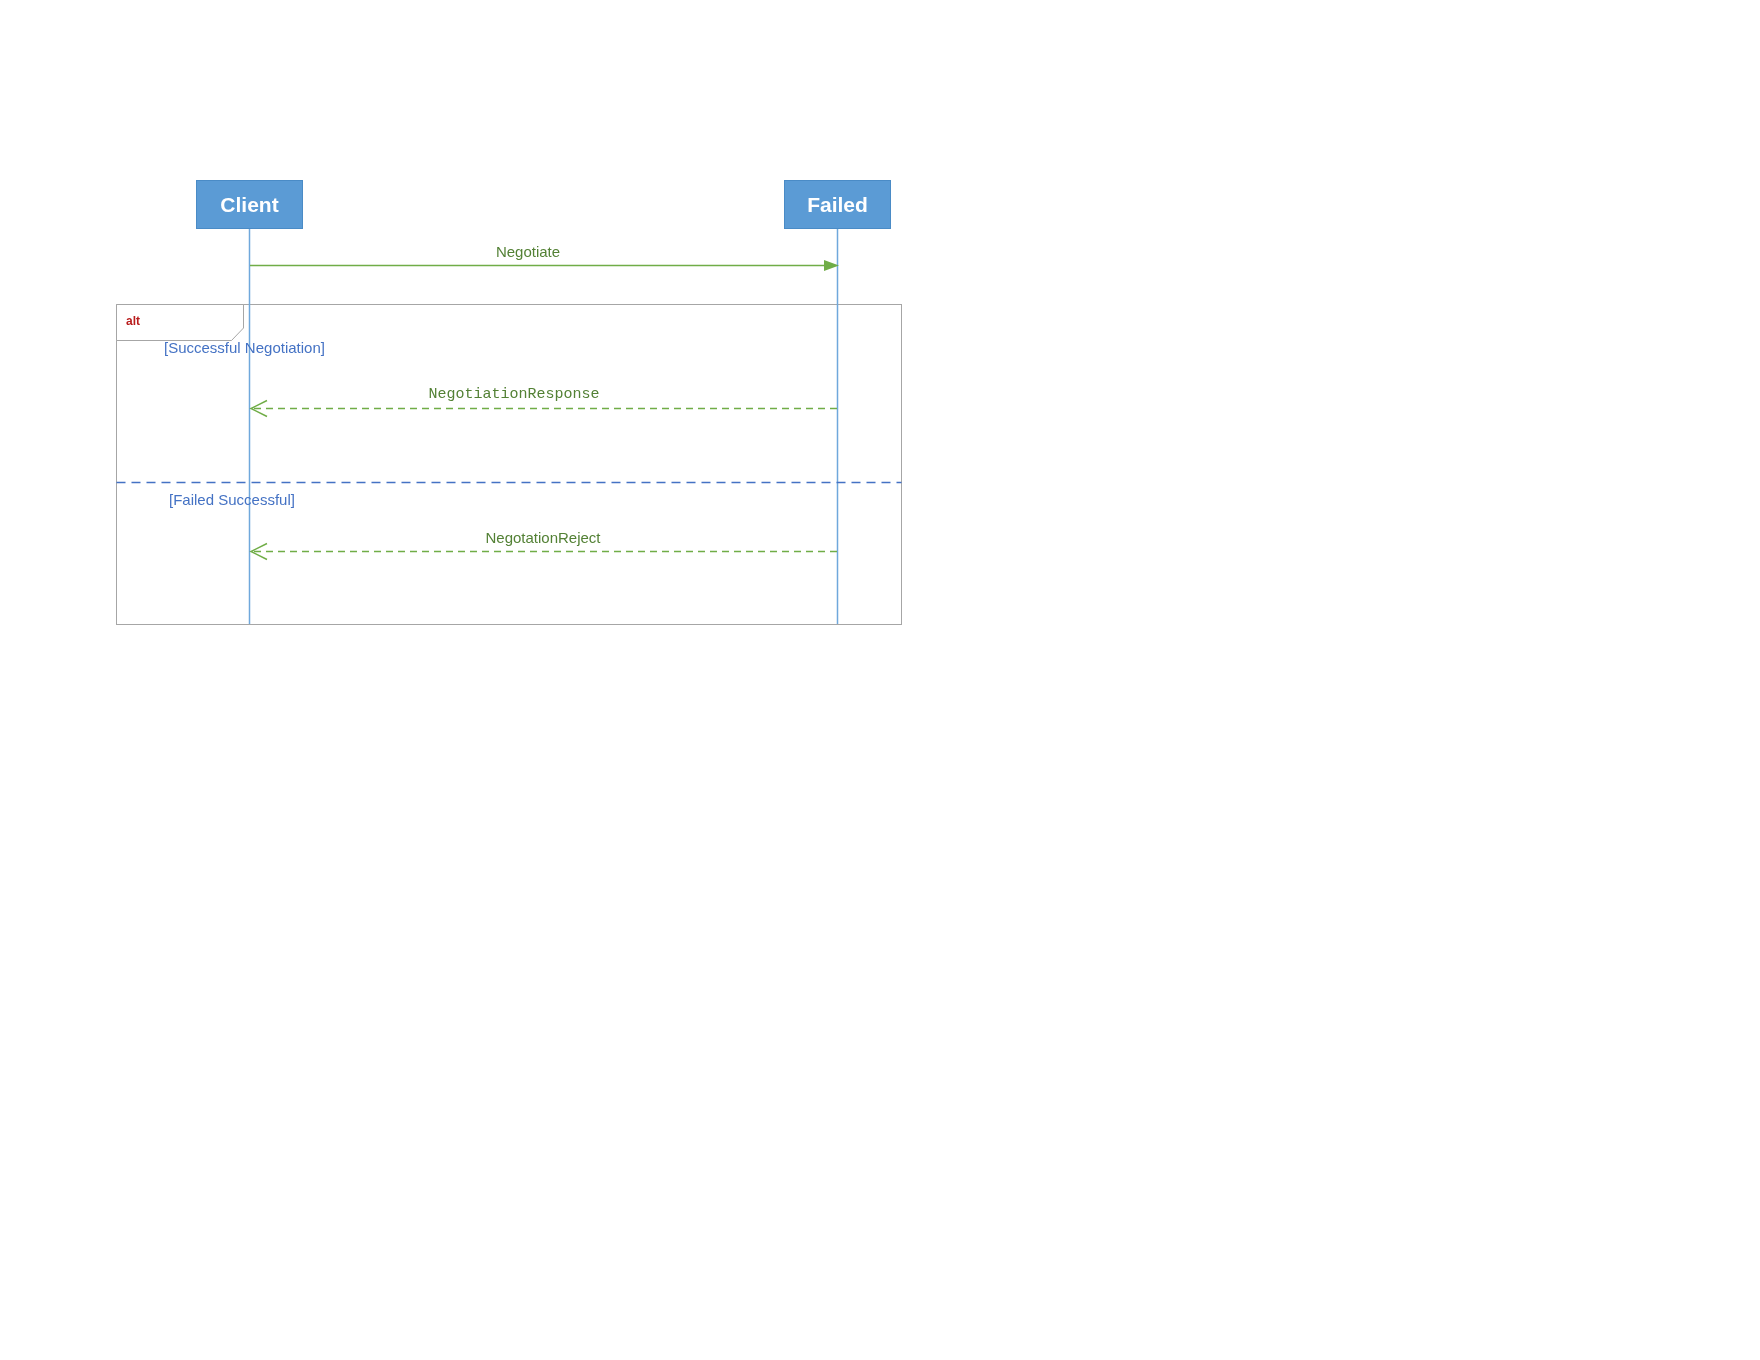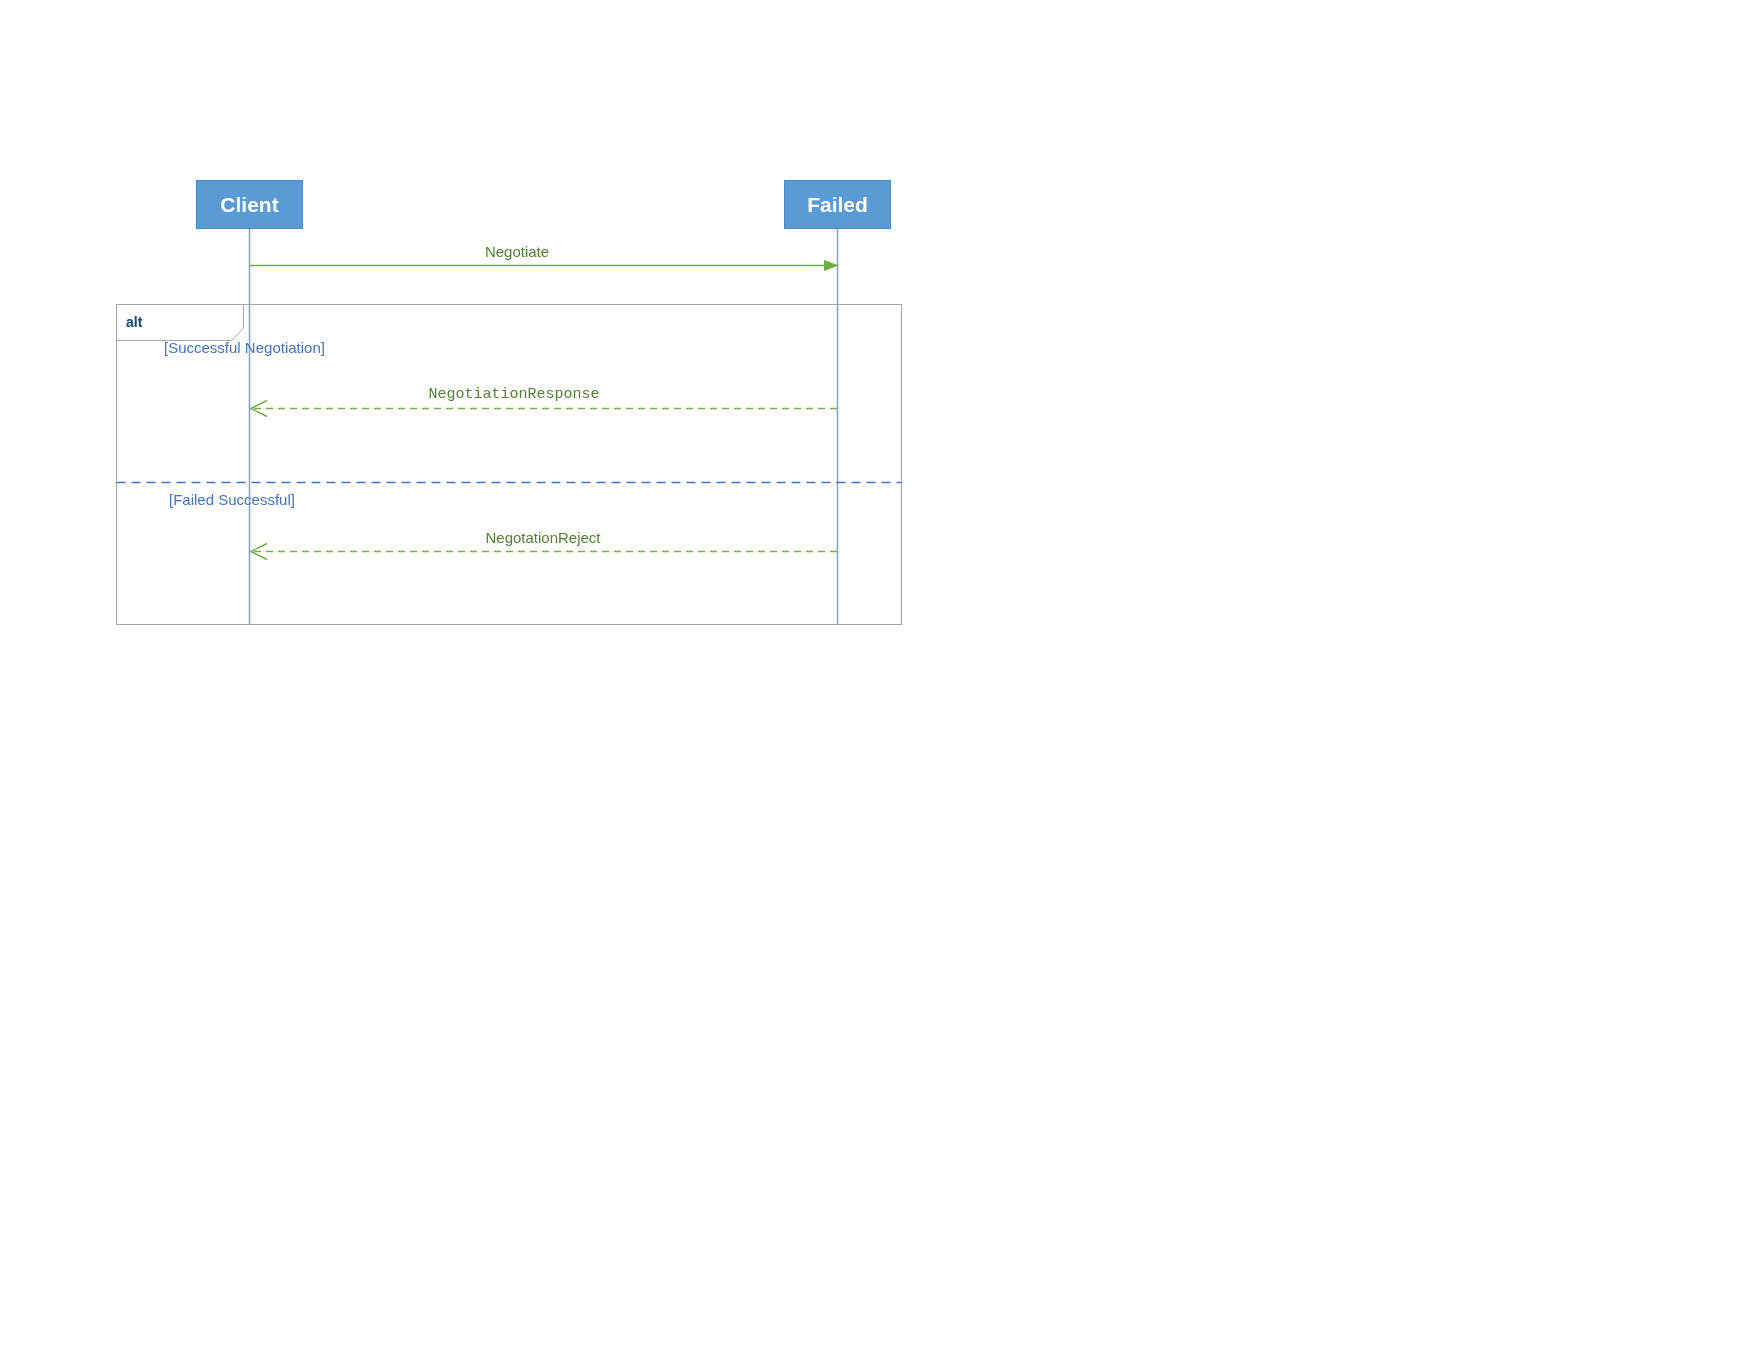--- a/index.html
+++ b/index.html
@@ -44,23 +44,23 @@
   }
   .guard-label {
     position: absolute;
     font-size: 15px;
     color: #4472C4;
     white-space: nowrap;
     padding-left: 46px;
   }
   .alt-label {
     position: absolute;
-    font-size: 14px;
+    font-size: 12px;
     font-weight: bold;
-    color: #0c4a6e;
+    color: #b91c1c;
   }
 </style>
 </head>
 <body>
 
 <div id="canvas">
 
   <svg class="diagram-layer" width="1760" height="1360">
 
     <rect x="116.5" y="267.5" width="785" height="320" fill="none" stroke="#A6A6A6" stroke-width="1"></rect>
@@ -89,17 +89,17 @@
   </svg>
 
   <div class="actor-box" style="left:196px; top:143px;">Client</div>
   <div class="actor-box" style="left:784px; top:143px;">Failed</div>
 
   <div class="alt-label" style="left:126px; top:277px;">alt</div>
 
   <div class="guard-label" style="left:118px; top:302px;">[Successful Negotiation]</div>
   <div class="guard-label" style="left:123px; top:454px;">[Failed Successful]</div>
 
-  <div class="msg-label" style="left:517px; top:206px;">Negotiate</div>
+  <div class="msg-label" style="left:528px; top:206px;">Negotiate</div>
   <div class="msg-label" style="left:514px; top:349px;font-family:Liberation Mono, monospace;">NegotiationResponse</div>
   <div class="msg-label" style="left:543px; top:492px;">NegotationReject</div>
 
 </div>
 
 </body></html>

